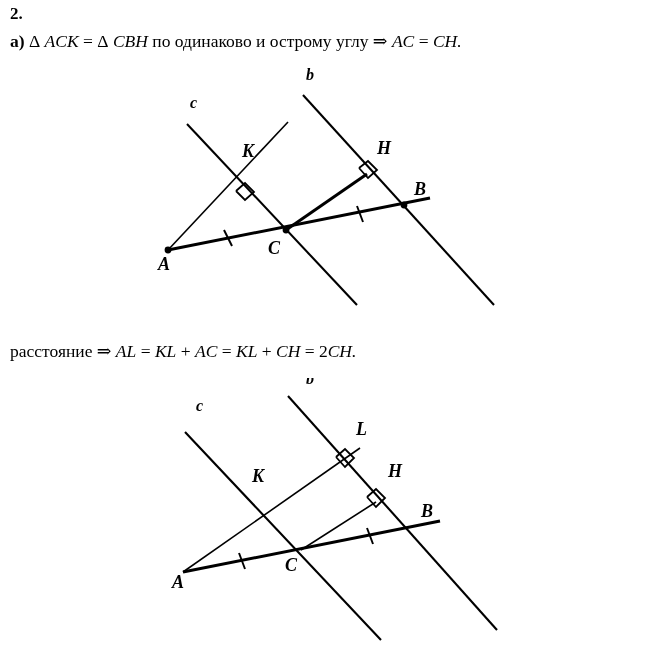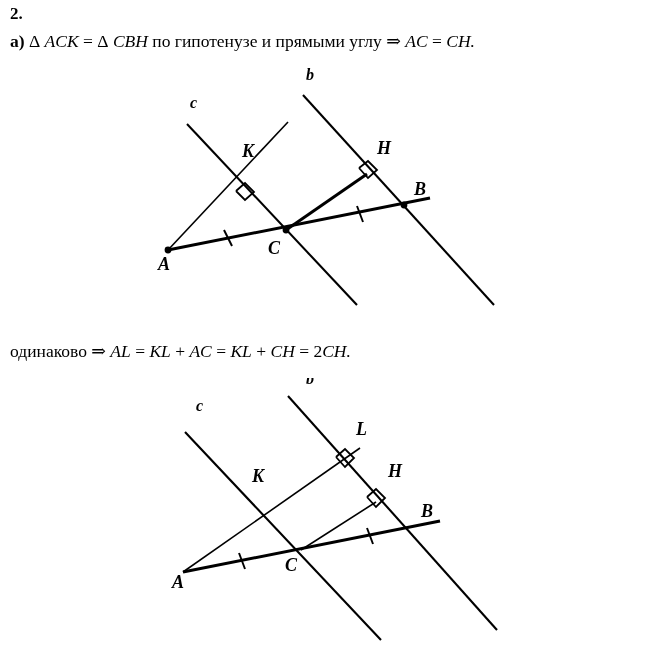--- a/index.html
+++ b/index.html
@@ -69,21 +69,21 @@
 </style>
 </head>
 <body>
 
 <div class="page">
 
   <div class="task-number">2.</div>
 
   <div class="proof-line proof-a">
     <span class="lbl-bold">а)</span>
-    <span>Δ&nbsp;</span><span class="it">ACK</span><span> = </span><span>Δ&nbsp;</span><span class="it">CBH</span><span> по гипотенузе и прямыми углу ⇒ </span><span class="it">AC</span><span> = </span><span class="it">CH.</span>
+    <span>Δ&nbsp;</span><span class="it">ACK</span><span> = </span><span>Δ&nbsp;</span><span class="it">CBH</span><span> по одинаково и острому углу ⇒ </span><span class="it">AC</span><span> = </span><span class="it">CH.</span>
   </div>
 
   <div class="fig fig-a">
     <svg width="645" height="250" viewBox="0 0 645 250">
 
       <line class="geo-line med" x1="187" y1="62" x2="357" y2="243"></line>
 
       <line class="geo-line med" x1="303" y1="33" x2="494" y2="243"></line>
 
       <line class="geo-line thin" x1="168" y1="188" x2="288" y2="60"></line>
@@ -113,21 +113,21 @@
 
       <text class="pt-label" x="158" y="208">A</text>
       <text class="pt-label" x="242" y="95">K</text>
       <text class="pt-label" x="268" y="192">C</text>
       <text class="pt-label" x="377" y="92">H</text>
       <text class="pt-label" x="414" y="133">B</text>
     </svg>
   </div>
 
   <div class="proof-line proof-b2">
-    <span>одинаково ⇒ </span><span class="it">AL</span><span> = </span><span class="it">KL</span><span> + </span><span class="it">AC</span><span> = </span><span class="it">KL</span><span> + </span><span class="it">CH</span><span> = 2</span><span class="it">CH.</span>
+    <span>расстояние ⇒ </span><span class="it">AL</span><span> = </span><span class="it">KL</span><span> + </span><span class="it">AC</span><span> = </span><span class="it">KL</span><span> + </span><span class="it">CH</span><span> = 2</span><span class="it">CH.</span>
   </div>
 
   <div class="fig fig-b">
     <svg width="645" height="270" viewBox="0 0 645 270">
 
       <line class="geo-line med" x1="185" y1="54" x2="381" y2="262"></line>
 
       <line class="geo-line med" x1="288" y1="18" x2="497" y2="252"></line>
 
       <line class="geo-line thin" x1="183" y1="194" x2="360" y2="70"></line>

